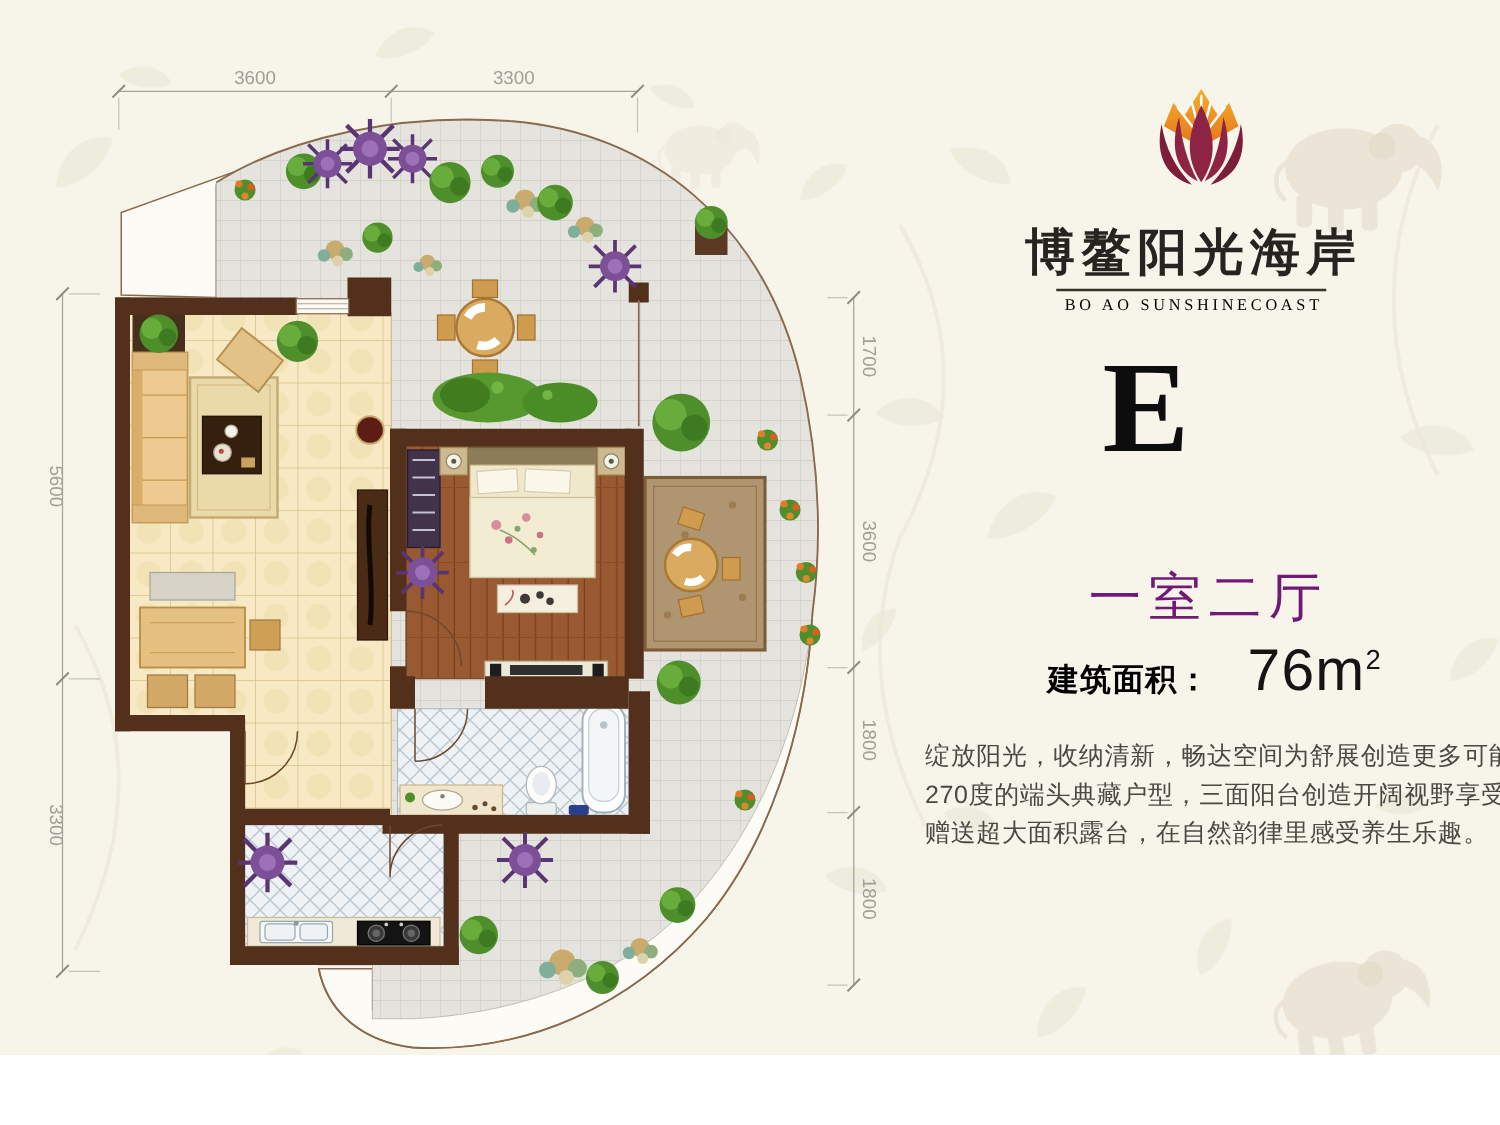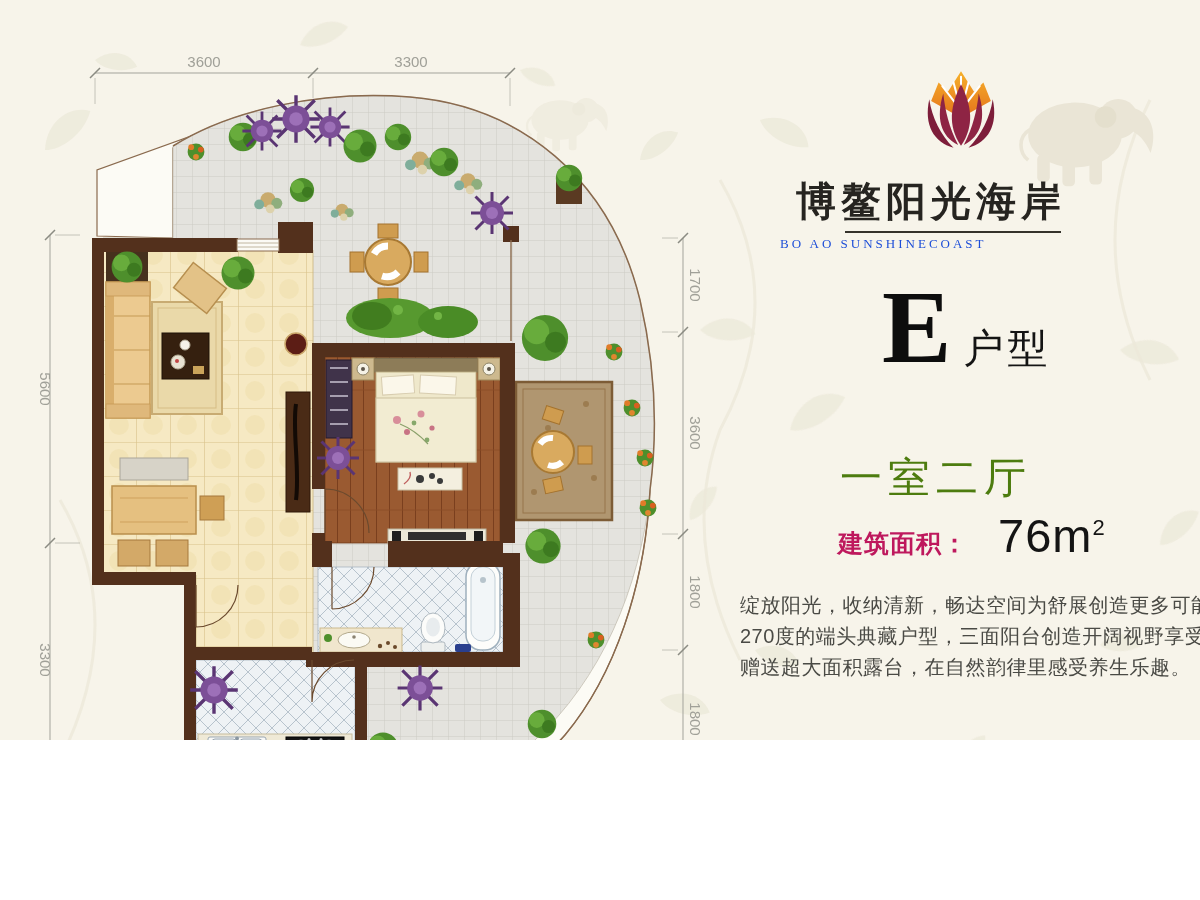--- a/index.html
+++ b/index.html
@@ -1,31 +1,31 @@
 <!DOCTYPE html>
 <html><head>
 <meta charset="utf-8">
 <style>
   html,body{margin:0;padding:0;}
   body{width:1200px;height:900px;font-family:"Liberation Sans",sans-serif;}
-  .stage{position:relative;width:1200px;height:740px;overflow:hidden;background:#f7f4ea;}
+  .stage{position:relative;width:1200px;height:844px;overflow:hidden;background:#f7f4ea;}
   .abs{position:absolute;}
   svg{display:block;}
   
-  .brand-cn{left:756px;top:174px;width:350px;text-align:center;font-family:"Liberation Serif",serif;
+  .brand-cn{left:780px;top:174px;width:350px;text-align:center;font-family:"Liberation Serif",serif;
             font-weight:700;font-size:40px;letter-spacing:5px;color:#262420;white-space:nowrap;}
   .brand-rule{left:845px;top:231px;width:216px;height:2px;background:#35322b;}
-  .brand-en{left:780px;top:236px;width:350px;text-align:left;font-family:"Liberation Serif",serif;
-            font-size:13px;letter-spacing:3px;color:#1d4ed8;white-space:nowrap;}
+  .brand-en{left:780px;top:236px;width:350px;text-align:center;font-family:"Liberation Serif",serif;
+            font-size:13px;letter-spacing:3px;color:#000000;white-space:nowrap;}
   .unit-row{left:882px;top:280px;display:flex;align-items:baseline;}
   .unit-letter{font-family:"Liberation Serif",serif;font-weight:700;font-size:104px;line-height:0.9;color:#0d0d0d;}
   .unit-type{font-size:40px;color:#141414;margin-left:12px;letter-spacing:4px;font-weight:500;}
-  .layout-text{left:840px;top:450px;font-size:42px;letter-spacing:6px;color:#4d7c0f;font-weight:500;white-space:nowrap;}
+  .layout-text{left:871px;top:450px;font-size:42px;letter-spacing:6px;color:#701a75;font-weight:500;white-space:nowrap;}
   .area-row{left:838px;top:508px;display:flex;align-items:baseline;gap:30px;}
-  .area-label{font-size:25px;font-weight:700;color:#be185d;letter-spacing:1px;text-align:center;}
+  .area-label{font-size:25px;font-weight:700;color:#000000;letter-spacing:1px;text-align:center;}
   .area-value{font-size:47px;color:#141414;letter-spacing:1px;}
   .area-value sup{font-size:22px;vertical-align:super;}
   .desc{left:740px;top:590px;width:460px;}
   .desc-line{font-size:20px;line-height:31px;color:#4a4a45;white-space:nowrap;letter-spacing:0.5px;}
 </style>
 </head>
 <body>
 
 <div class="stage">
 
@@ -403,21 +403,20 @@
       <path d="M60 26 C49 48 45 70 60 92 C75 70 71 48 60 26 Z"></path>
     </g>
   </svg>
 
   <div class="abs brand-cn">博鳌阳光海岸</div>
   <div class="abs brand-rule"></div>
   <div class="abs brand-en">BO AO SUNSHINECOAST</div>
 
   <div class="abs unit-row">
     <span class="unit-letter">E</span>
-    <span class="unit-type">户型</span>
   </div>
 
   <div class="abs layout-text">一室二厅</div>
 
   <div class="abs area-row">
     <span class="area-label">建筑面积：</span>
     <span class="area-value"><span>76m</span><sup>2</sup></span>
   </div>
 
   <div class="abs desc">

